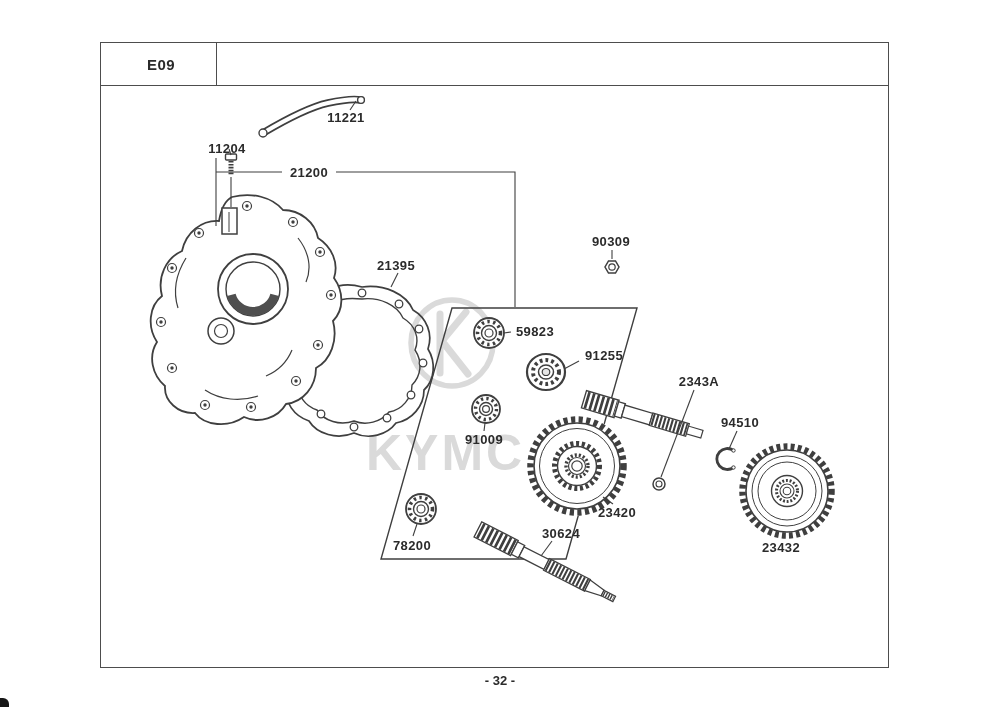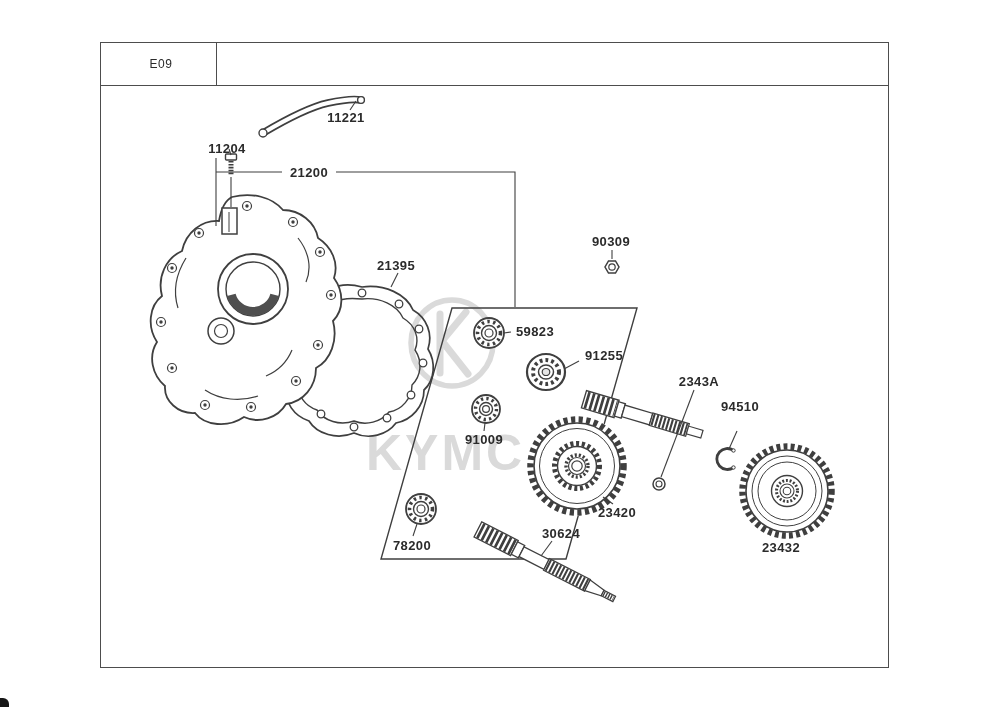--- a/index.html
+++ b/index.html
@@ -20,21 +20,21 @@
   .header-row {
     position: absolute; left: 100px; top: 42px;
     width: 789px; height: 44px;
     border-bottom: 1.6px solid #4d4d4d;
   }
   .header-code-cell {
     position: absolute; left: 100px; top: 42px;
     width: 117px; height: 44px;
     border-right: 1.6px solid #4d4d4d;
     display: flex; align-items: center; justify-content: center;
-    font-weight: normal; font-size: 12px; color: #2b2b2b; letter-spacing: .5px; padding-left: 6px;
+    font-weight: bold; font-size: 15px; color: #2b2b2b; letter-spacing: .5px; padding-left: 6px;
   }
   .header-title {
     position: absolute; left: 255px; top: 42px; height: 44px;
     display: flex; align-items: center;
     font-weight: bold; font-size: 15px; color: #2b2b2b; letter-spacing: .3px;
   }
   .diagram-svg { position: absolute; left: 0; top: 0; }
   .part-label {
     position: absolute;
     transform: translate(-50%, -50%);
@@ -260,22 +260,23 @@
 
   <div>
     <div class="part-label" style="left:346px;top:117px">11221</div>
     <div class="part-label" style="left:227px;top:148px">11204</div>
     <div class="part-label" style="left:309px;top:172px">21200</div>
     <div class="part-label" style="left:396px;top:265px">21395</div>
     <div class="part-label" style="left:611px;top:241px">90309</div>
     <div class="part-label" style="left:535px;top:331px">59823</div>
     <div class="part-label" style="left:604px;top:355px">91255</div>
     <div class="part-label" style="left:699px;top:381px">2343A</div>
-    <div class="part-label" style="left:740px;top:406px">94510</div>
+    <div class="part-label" style="left:740px;top:422px">94510</div>
     <div class="part-label" style="left:484px;top:439px">91009</div>
     <div class="part-label" style="left:617px;top:512px">23420</div>
     <div class="part-label" style="left:412px;top:545px">78200</div>
     <div class="part-label" style="left:561px;top:533px">30624</div>
     <div class="part-label" style="left:781px;top:547px">23432</div>
   </div>
 
+  <div class="page-number">- 32 -</div>
   <div class="corner-mark"></div>
 </div>
 
 </body></html>

